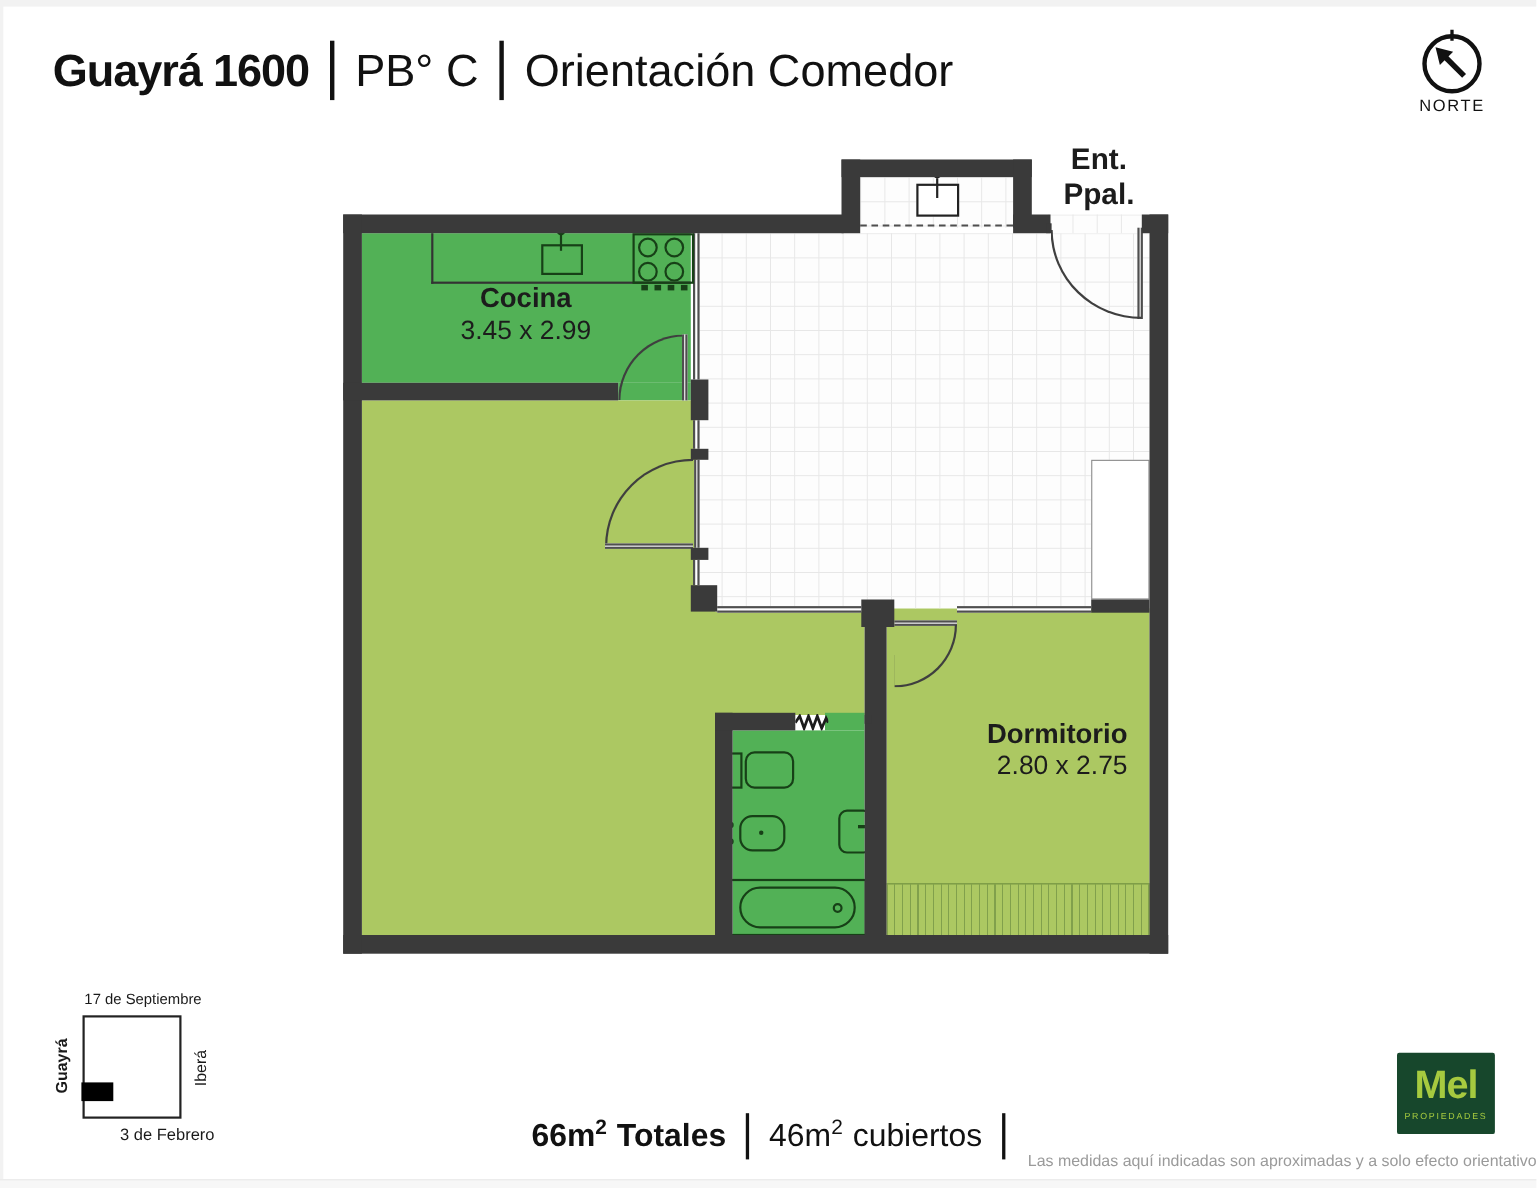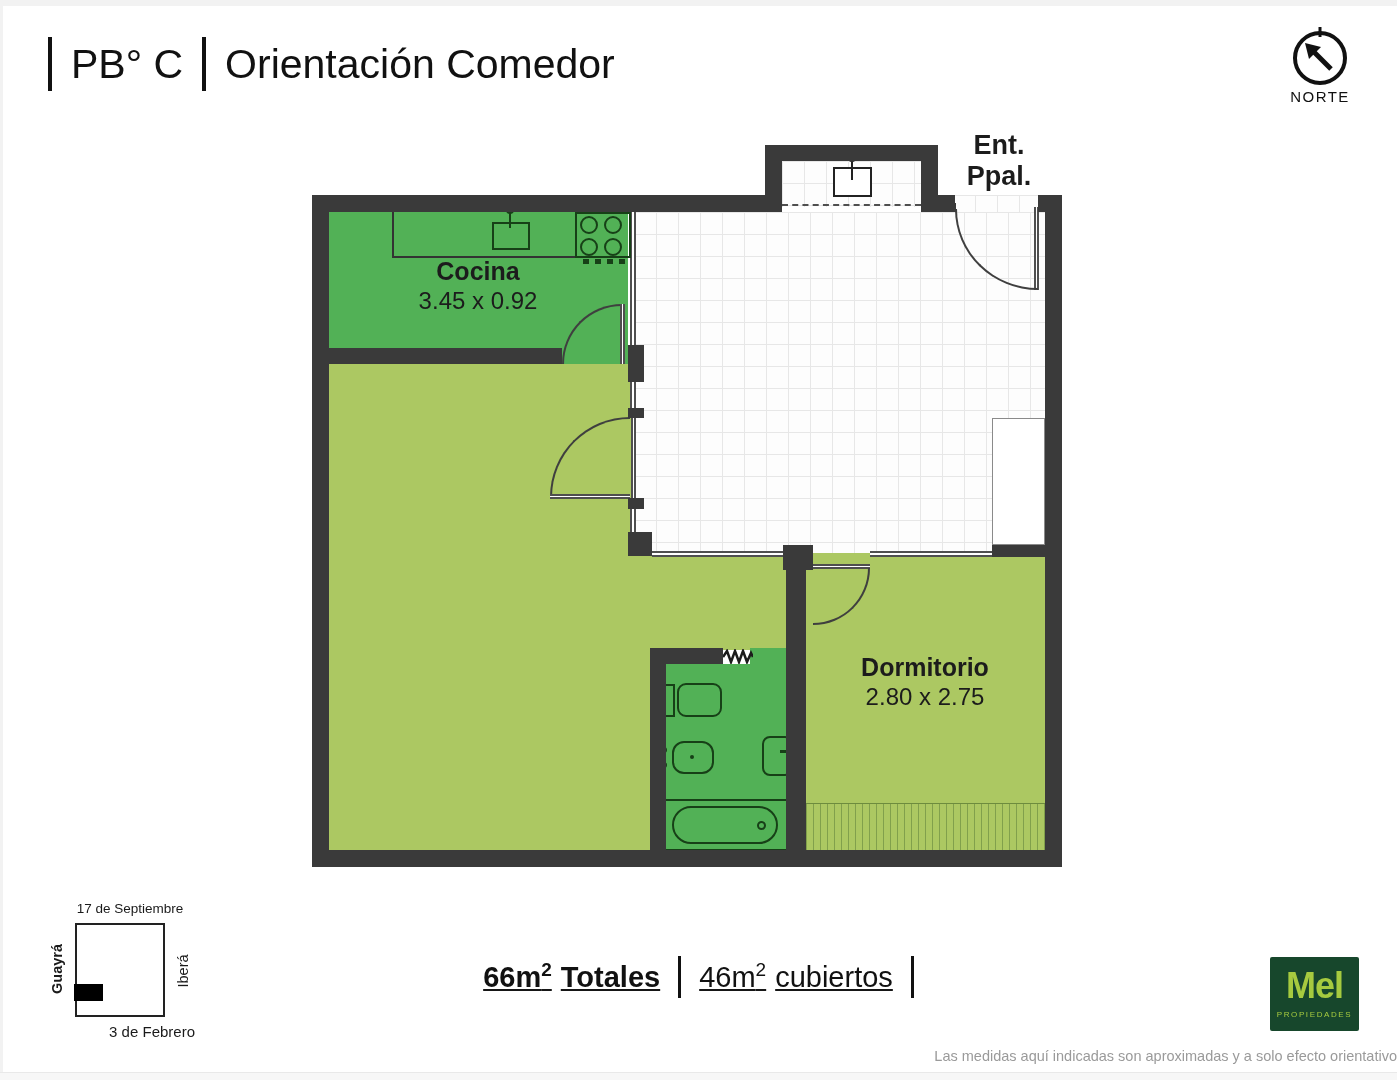--- a/index.html
+++ b/index.html
@@ -51,20 +51,21 @@
 </head>
 <body>
 
 <div class="canvas">
 
   <div class="abs edge" style="left:0;top:0;width:1397px;height:6px;"></div>
   <div class="abs edge" style="left:0;top:0;width:3px;height:1080px;"></div>
   <div class="abs" style="left:0;top:1072px;width:1397px;height:8px;background:#f7f7f7;border-top:1px solid #e9e9e9;"></div>
 
   <div class="abs title-wrap" style="left:48px;top:36px;height:56px;">
+    <span class="title-address">Guayrá 1600</span>
     <span class="title-bar"></span>
     <span class="title-part">PB° C</span>
     <span class="title-bar"></span>
     <span class="title-part">Orientación Comedor</span>
   </div>
 
   <div class="abs" style="left:1291px;top:24px;width:58px;height:64px;">
     <svg width="58" height="64" viewBox="0 0 58 64">
       <circle cx="29" cy="34" r="25" fill="none" stroke="#111" stroke-width="4"></circle>
       <line x1="29" y1="3" x2="29" y2="13" stroke="#111" stroke-width="3"></line>
@@ -161,42 +162,42 @@
     <div class="abs wall" style="left:786px;top:650px;width:6px;height:8px;"></div>
 
     <div class="abs" style="left:723px;top:649px;width:30px;height:15px;">
       <svg width="30" height="15" viewBox="0 0 30 15">
         <polyline points="0,8 4,2 8,13 12,2 16,13 20,2 24,13 28,4 30,8" stroke="#1c1c1c" stroke-width="2.5" fill="none"></polyline>
       </svg>
     </div>
 
     <div class="abs room-label" style="left:390px;top:256px;width:176px;">
       <div class="room-name">Cocina</div>
-      <div class="room-dims">3.45 x 0.92</div>
-    </div>
-    <div class="abs room-label" style="left:825px;top:652px;width:200px;">
+      <div class="room-dims">3.45 x 2.99</div>
+    </div>
+    <div class="abs room-label" style="left:825px;top:652px;width:200px;text-align:right;">
       <div class="room-name">Dormitorio</div>
       <div class="room-dims">2.80 x 2.75</div>
     </div>
     <div class="abs room-label" style="left:955px;top:130px;width:88px;line-height:31px;">
       <div class="room-name" style="font-size:27px;">Ent.</div>
       <div class="room-name" style="font-size:27px;">Ppal.</div>
     </div>
   </div>
 
   <div class="abs" style="left:30px;top:893px;width:200px;height:150px;">
     <div class="abs map-lbl" style="left:15px;top:8px;width:170px;text-align:center;font-size:13.5px;">17 de Septiembre</div>
     <div class="abs" style="left:45px;top:30px;width:90px;height:94px;border:2px solid #222;background:#fff;"></div>
     <div class="abs" style="left:44px;top:91px;width:29px;height:17px;background:#000;"></div>
     <div class="abs map-lbl rot bold" style="left:-13px;top:68px;width:80px;text-align:center;font-size:14.5px;">Guayrá</div>
     <div class="abs map-lbl rot" style="left:113px;top:70px;width:80px;text-align:center;font-size:14.5px;">Iberá</div>
     <div class="abs map-lbl" style="left:15px;top:130px;width:150px;text-align:right;font-size:15px;">3 de Febrero</div>
   </div>
 
-  <div class="abs areas" style="left:0;top:956px;text-decoration:underline;">
+  <div class="abs areas" style="left:0;top:1012px;">
     <span class="area-seg bold">
       <span>66m</span><span class="sup">2</span><span class="area-label">Totales</span>
     </span>
     <span class="area-bar"></span>
     <span class="area-seg">
       <span>46m</span><span class="sup">2</span><span class="area-label">cubiertos</span>
     </span>
     <span class="area-bar"></span>
   </div>
 

